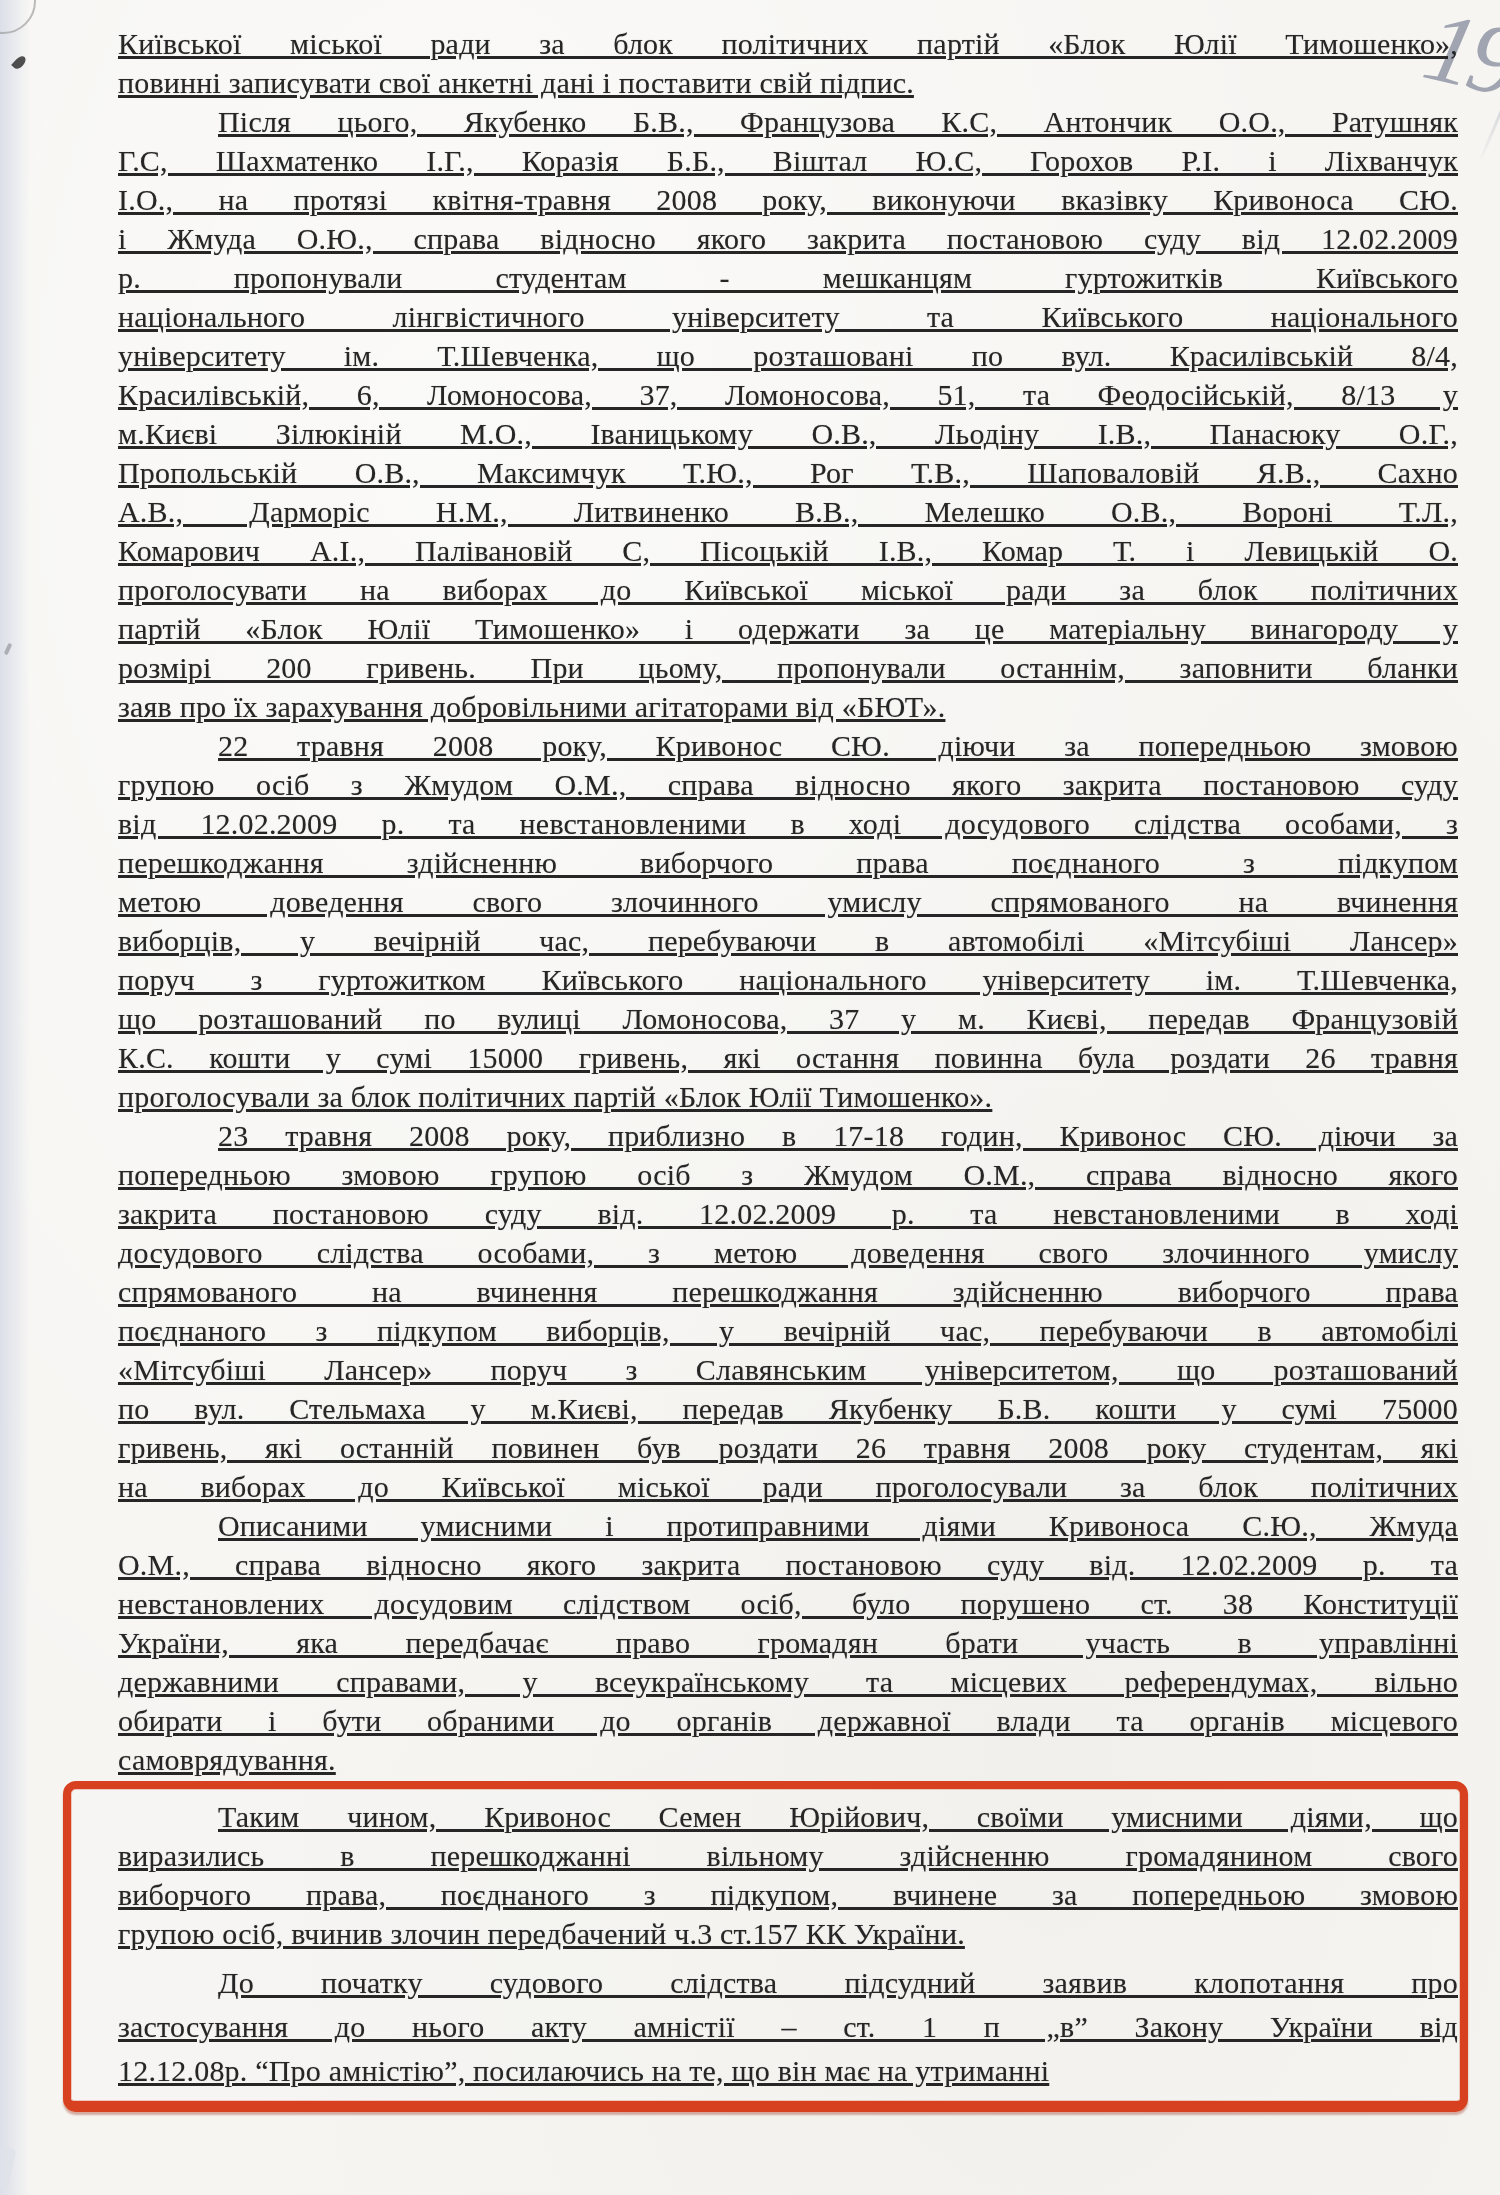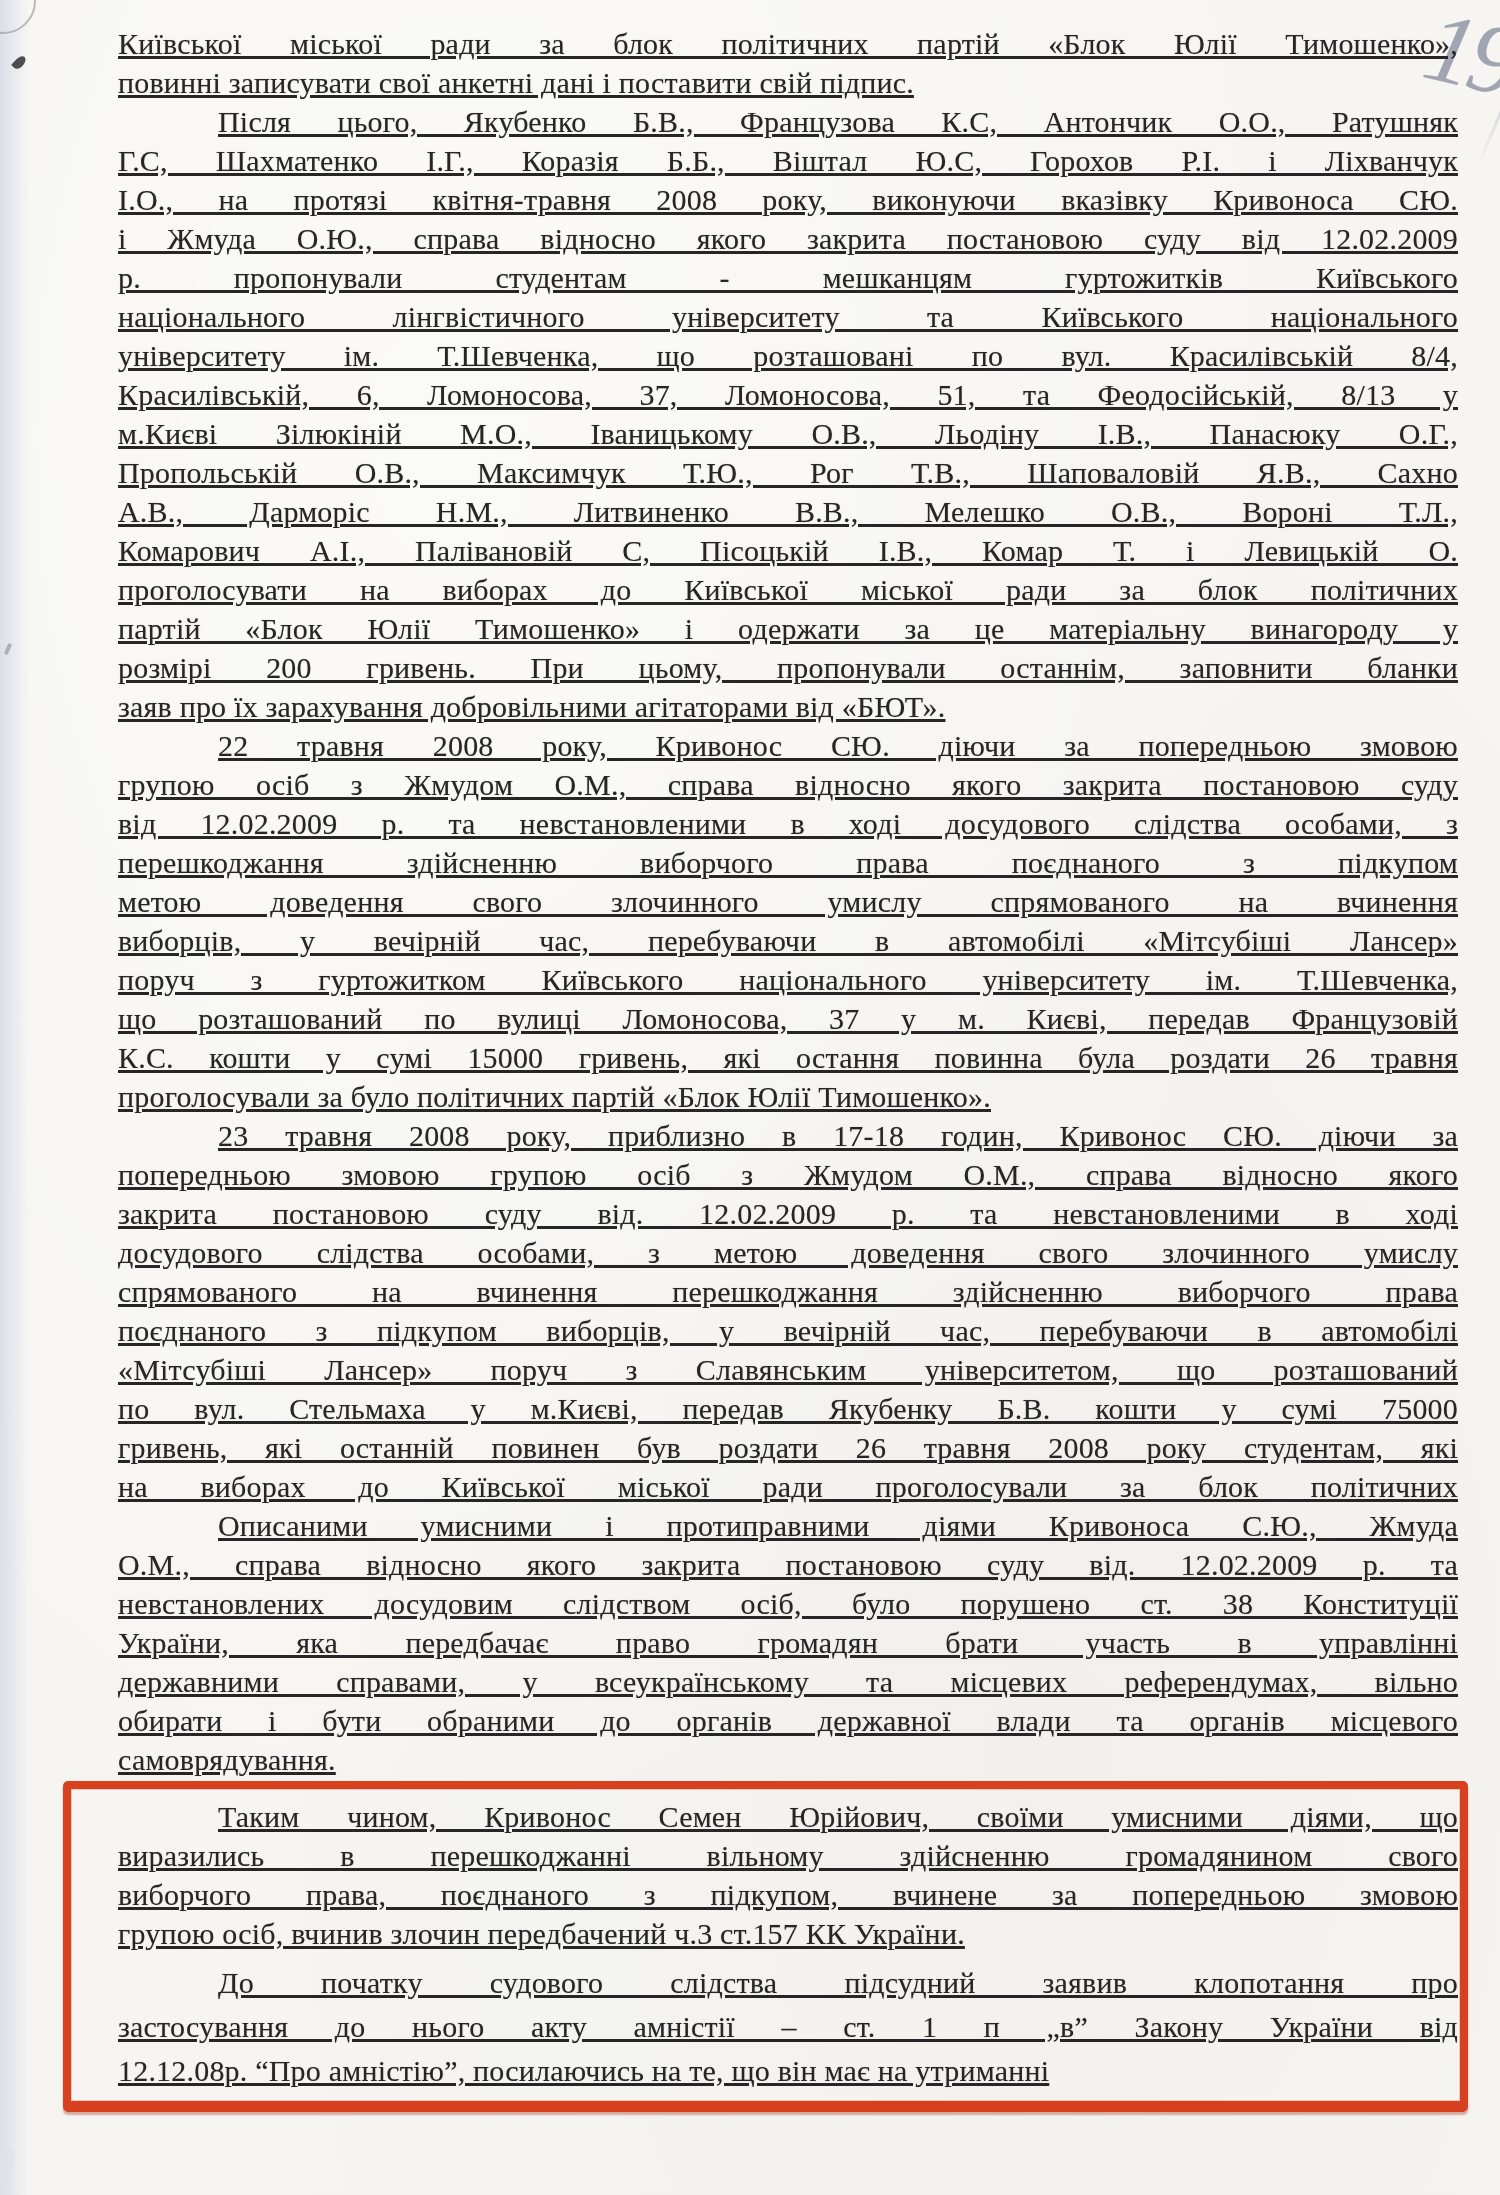--- a/index.html
+++ b/index.html
@@ -46,21 +46,21 @@
   .para.indent .line:first-child { padding-left: 100px; }
   .para.wide { margin-top: 8px; }
   .para.wide .line { line-height: 44px; }
 
   .red-box {
     margin-left: -55px;
     margin-right: -10px;
     margin-top: 2px;
     border: 8px solid #d7411f;
     border-bottom-width: 11px;
-    border-radius: 5px;
+    border-radius: 13px;
     padding: 8px 2px 8px 47px;
     box-shadow: 0 3px 2px rgba(150,35,10,0.35), inset 0 0 0 1px rgba(215,65,31,0.25);
     background: rgba(255,255,255,0.08);
   }
 
   .handwritten-number {
     position: absolute;
     top: -4px;
     right: -14px;
     font-family: "Liberation Serif", serif;
@@ -167,21 +167,21 @@
       <div class="para indent">
         <div class="line">22 травня 2008 року, Кривонос СЮ. діючи за попередньою змовою</div>
         <div class="line">групою осіб з Жмудом О.М., справа відносно якого закрита постановою суду</div>
         <div class="line">від 12.02.2009 р. та невстановленими в ході досудового слідства особами, з</div>
         <div class="line">перешкоджання здійсненню виборчого права поєднаного з підкупом</div>
         <div class="line">метою доведення свого злочинного умислу спрямованого на вчинення</div>
         <div class="line">виборців, у вечірній час, перебуваючи в автомобілі «Мітсубіші Лансер»</div>
         <div class="line">поруч з гуртожитком Київського національного університету ім. Т.Шевченка,</div>
         <div class="line">що розташований по вулиці Ломоносова, 37 у м. Києві, передав Французовій</div>
         <div class="line">К.С. кошти у сумі 15000 гривень, які остання повинна була роздати 26 травня</div>
-        <div class="line last">проголосували за було політичних партій «Блок Юлії Тимошенко».</div>
+        <div class="line last">проголосували за блок політичних партій «Блок Юлії Тимошенко».</div>
       </div>
       <div class="para indent">
         <div class="line">23 травня 2008 року, приблизно в 17-18 годин, Кривонос СЮ. діючи за</div>
         <div class="line">попередньою змовою групою осіб з Жмудом О.М., справа відносно якого</div>
         <div class="line">закрита постановою суду від. 12.02.2009 р. та невстановленими в ході</div>
         <div class="line">досудового слідства особами, з метою доведення свого злочинного умислу</div>
         <div class="line">спрямованого на вчинення перешкоджання здійсненню виборчого права</div>
         <div class="line">поєднаного з підкупом виборців, у вечірній час, перебуваючи в автомобілі</div>
         <div class="line">«Мітсубіші Лансер» поруч з Славянським університетом, що розташований</div>
         <div class="line">по вул. Стельмаха у м.Києві, передав Якубенку Б.В. кошти у сумі 75000</div>

